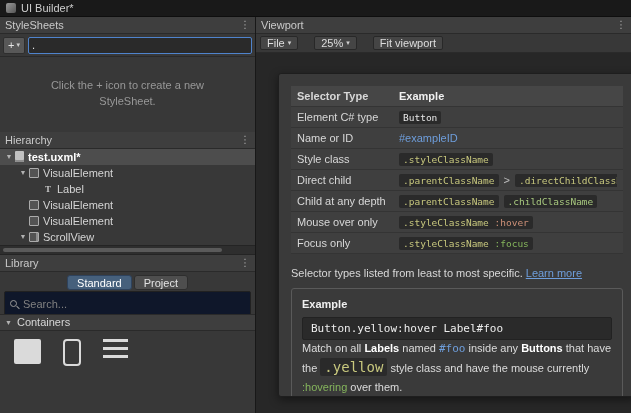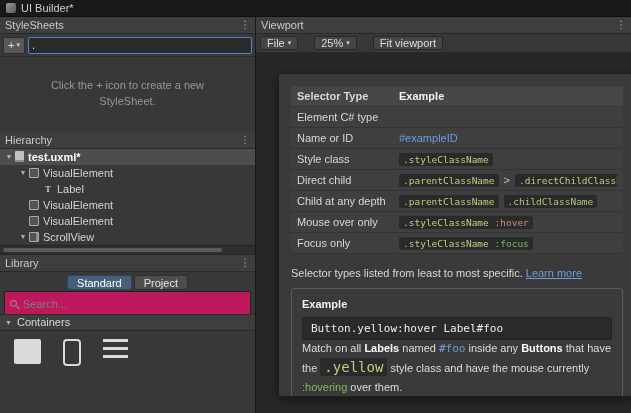--- a/index.html
+++ b/index.html
@@ -36,21 +36,21 @@
   .ticon.label{width:10px;height:10px;color:#C8C8C8;font-size:9px;font-weight:700;font-family:"Liberation Serif",serif}
 
   .hscroll{height:10px;flex:none;background:#2E2E2E;border-top:1px solid #242424;border-bottom:1px solid #242424;padding:2px 3px}
   .hthumb{height:4px;width:88%;background:#5A5A5A;border-radius:2px}
 
   
   .lib-tabs{height:22px;flex:none;display:flex;align-items:center;justify-content:center;gap:2px}
   .lib-tab{height:15px;padding:0 9px;font:11px "Liberation Sans",sans-serif;color:#E2E2E2;background:#4E4E4E;border:1px solid #2e2e2e;border-radius:3px;cursor:pointer}
   .lib-tab.active{background:#46607C;border-color:#2E425C;color:#FFFFFF}
   .search-row{height:20px;flex:none;display:flex;align-items:center;padding:0 4px}
-  .search-box{flex:1;height:16px;background:#be185d;border:1px solid #212121;border-radius:2px;display:flex;align-items:center;gap:4px;padding:12px 4px}
+  .search-box{flex:1;height:16px;background:#0f172a;border:1px solid #212121;border-radius:2px;display:flex;align-items:center;gap:4px;padding:12px 4px}
   .search-icon{position:relative;width:10px;height:10px;flex:none}
   .search-icon::before{content:'';position:absolute;left:1px;top:1px;width:5px;height:5px;border:1px solid #999;border-radius:50%}
   .search-icon::after{content:'';position:absolute;left:7px;top:8px;width:4px;height:1px;background:#999;transform:rotate(45deg)}
   .search-input{flex:1;background:transparent;border:none;outline:none;color:#CFCFCF;font:11px "Liberation Sans",sans-serif;min-width:0}
   .search-input::placeholder{color:#808080}
   .containers-header{height:17px;flex:none;background:#3E3E3E;border-top:1px solid #2A2A2A;border-bottom:1px solid #2A2A2A;display:flex;align-items:center;gap:5px;padding:0 5px;color:#D6D6D6;cursor:pointer}
   .containers-header .fold{width:auto}
   .lib-items{flex:1;min-height:0;display:flex;gap:22px;padding:8px 14px 0;overflow:hidden}
   .lib-tile{display:flex;align-items:flex-start;cursor:pointer}
   .lib-icon.visual-element{width:27px;height:25px;background:#DADADA;border-radius:2px}
@@ -206,20 +206,23 @@
 
     <div class="canvas">
       <div class="card">
         <div id="selector-table">
             <div class="trow thead">
               <span class="tcol-label">Selector Type</span>
               <span class="tcol-example">Example</span>
             </div>
             <div class="trow">
               <span class="tcol-label">Element C# type</span>
+              <span class="tcol-example">
+                <span class="chip"><span style="color: rgb(230, 230, 230);">Button</span></span>
+              </span>
             </div>
             <div class="trow">
               <span class="tcol-label">Name or ID</span>
               <span class="tcol-example">
                 <span><span style="color: rgb(110, 158, 220);">#exampleID</span></span>
               </span>
             </div>
             <div class="trow">
               <span class="tcol-label">Style class</span>
               <span class="tcol-example">

